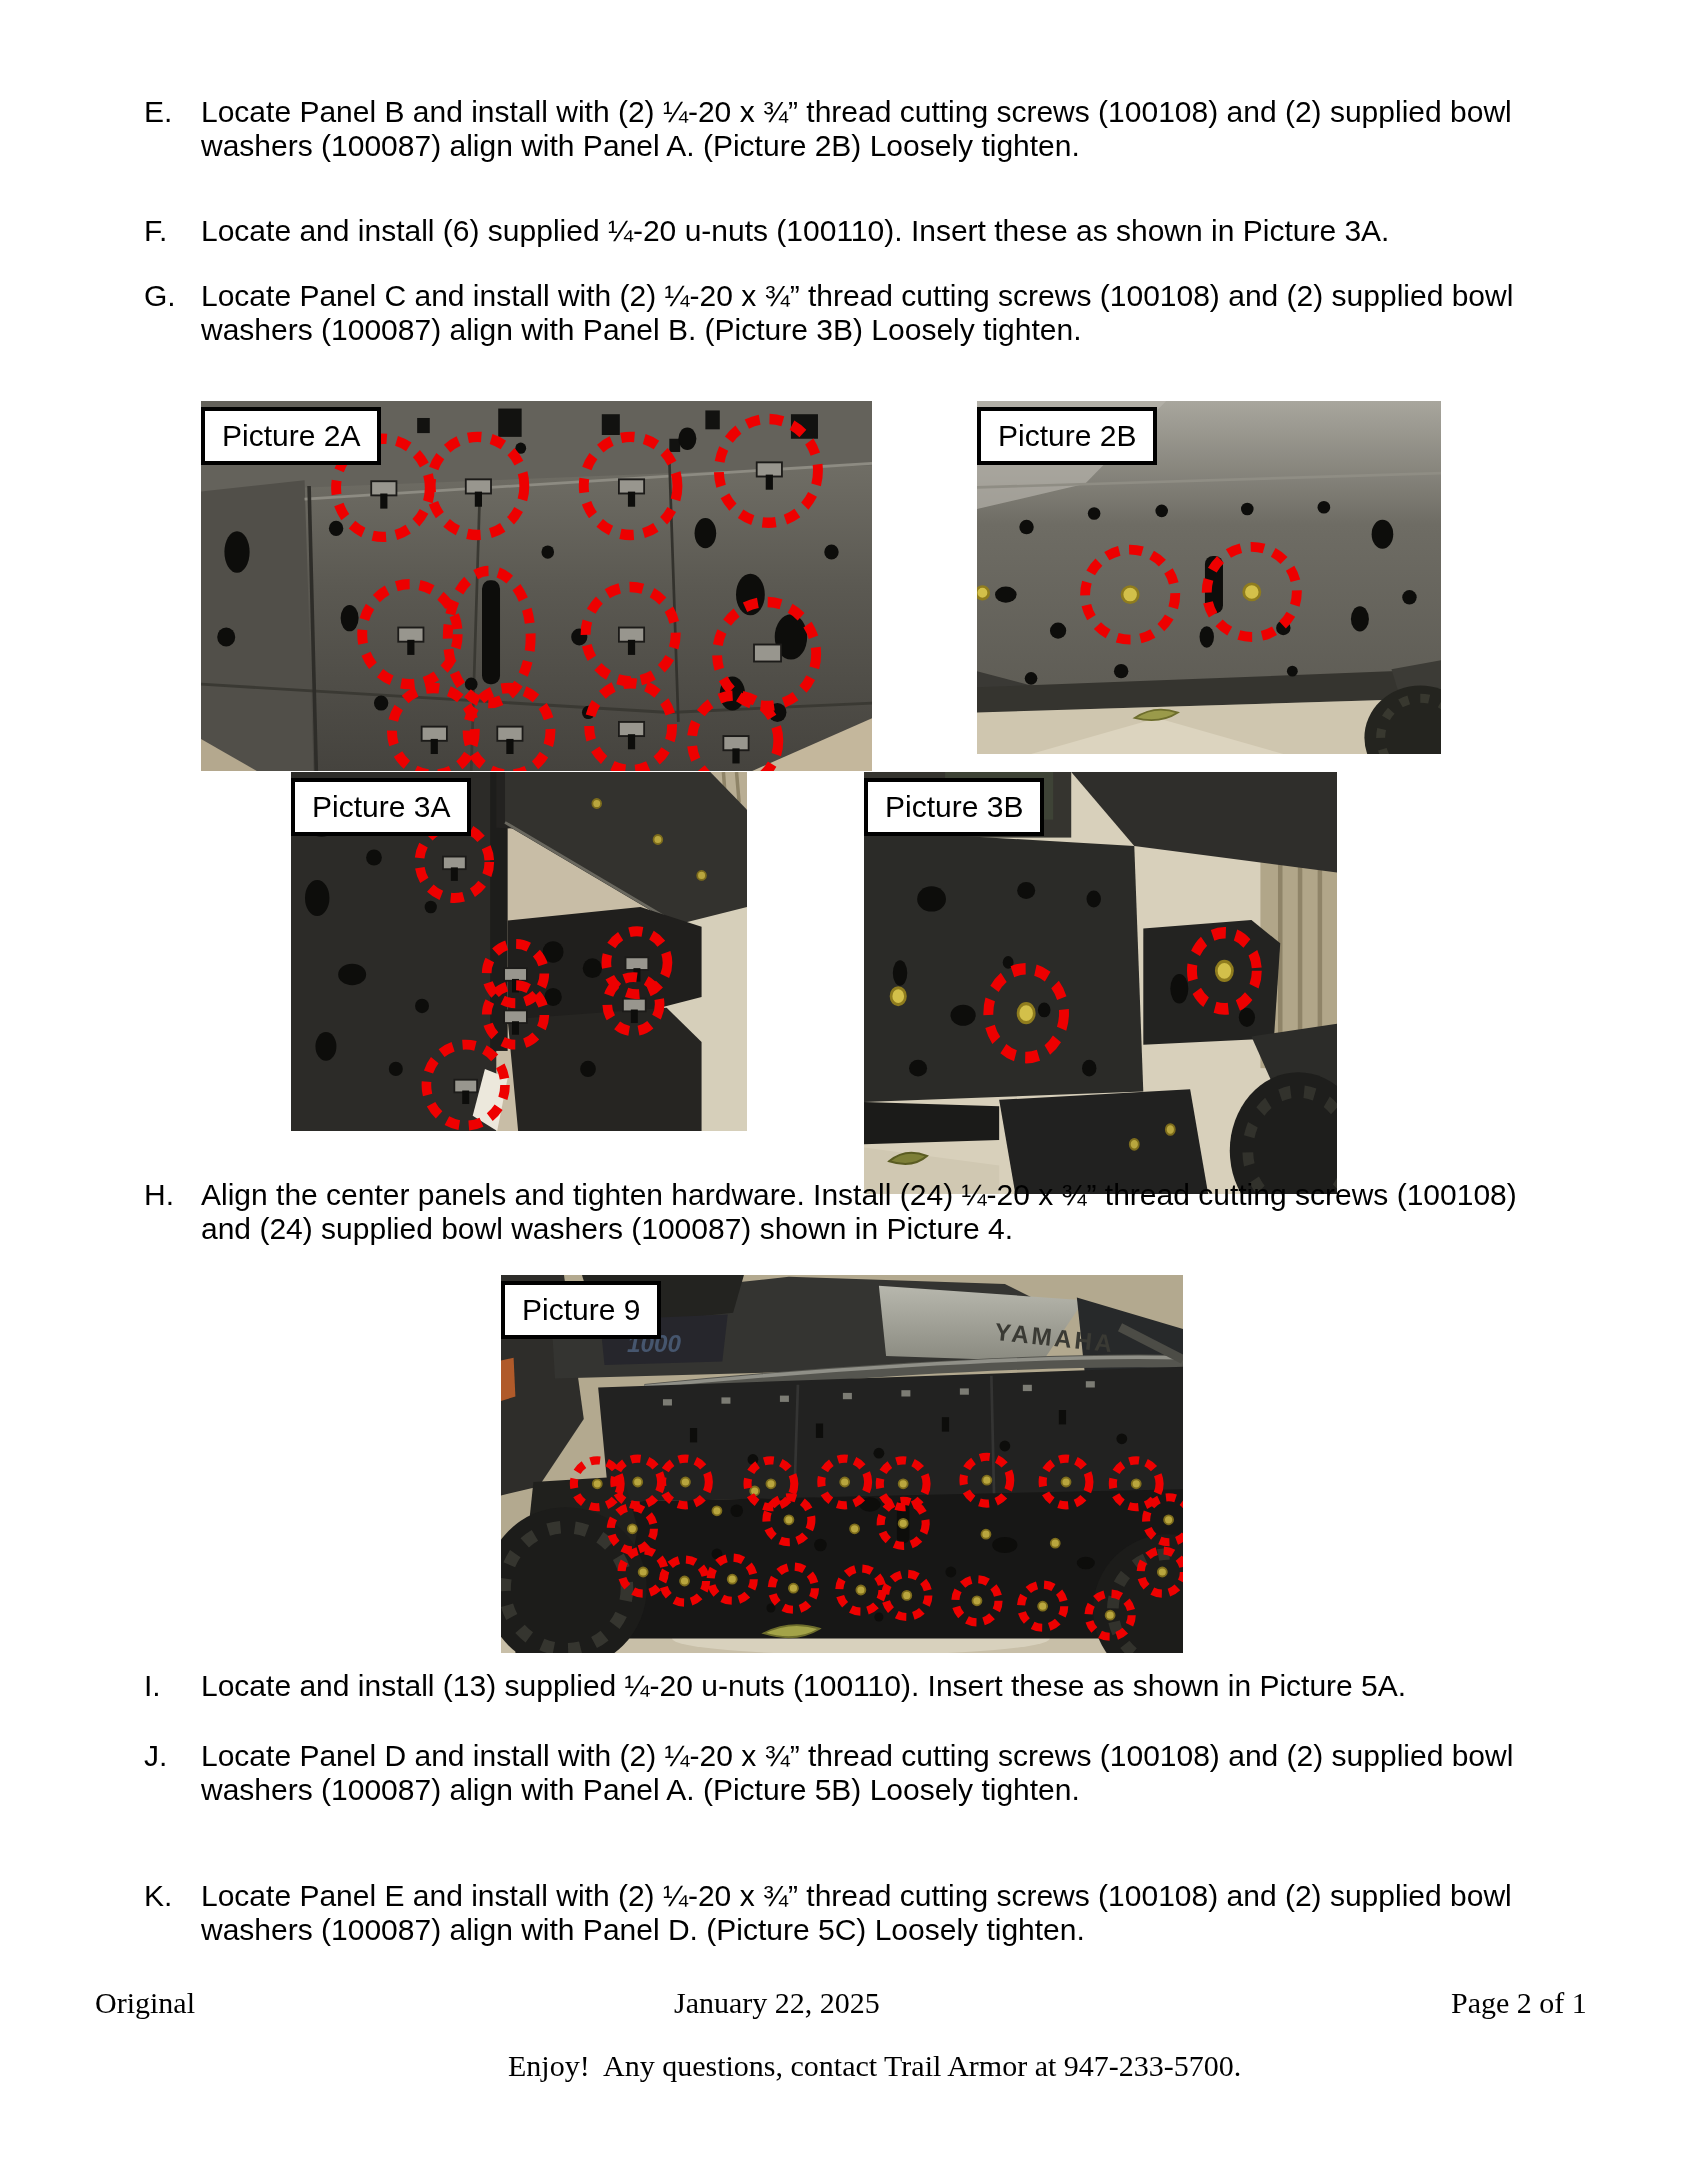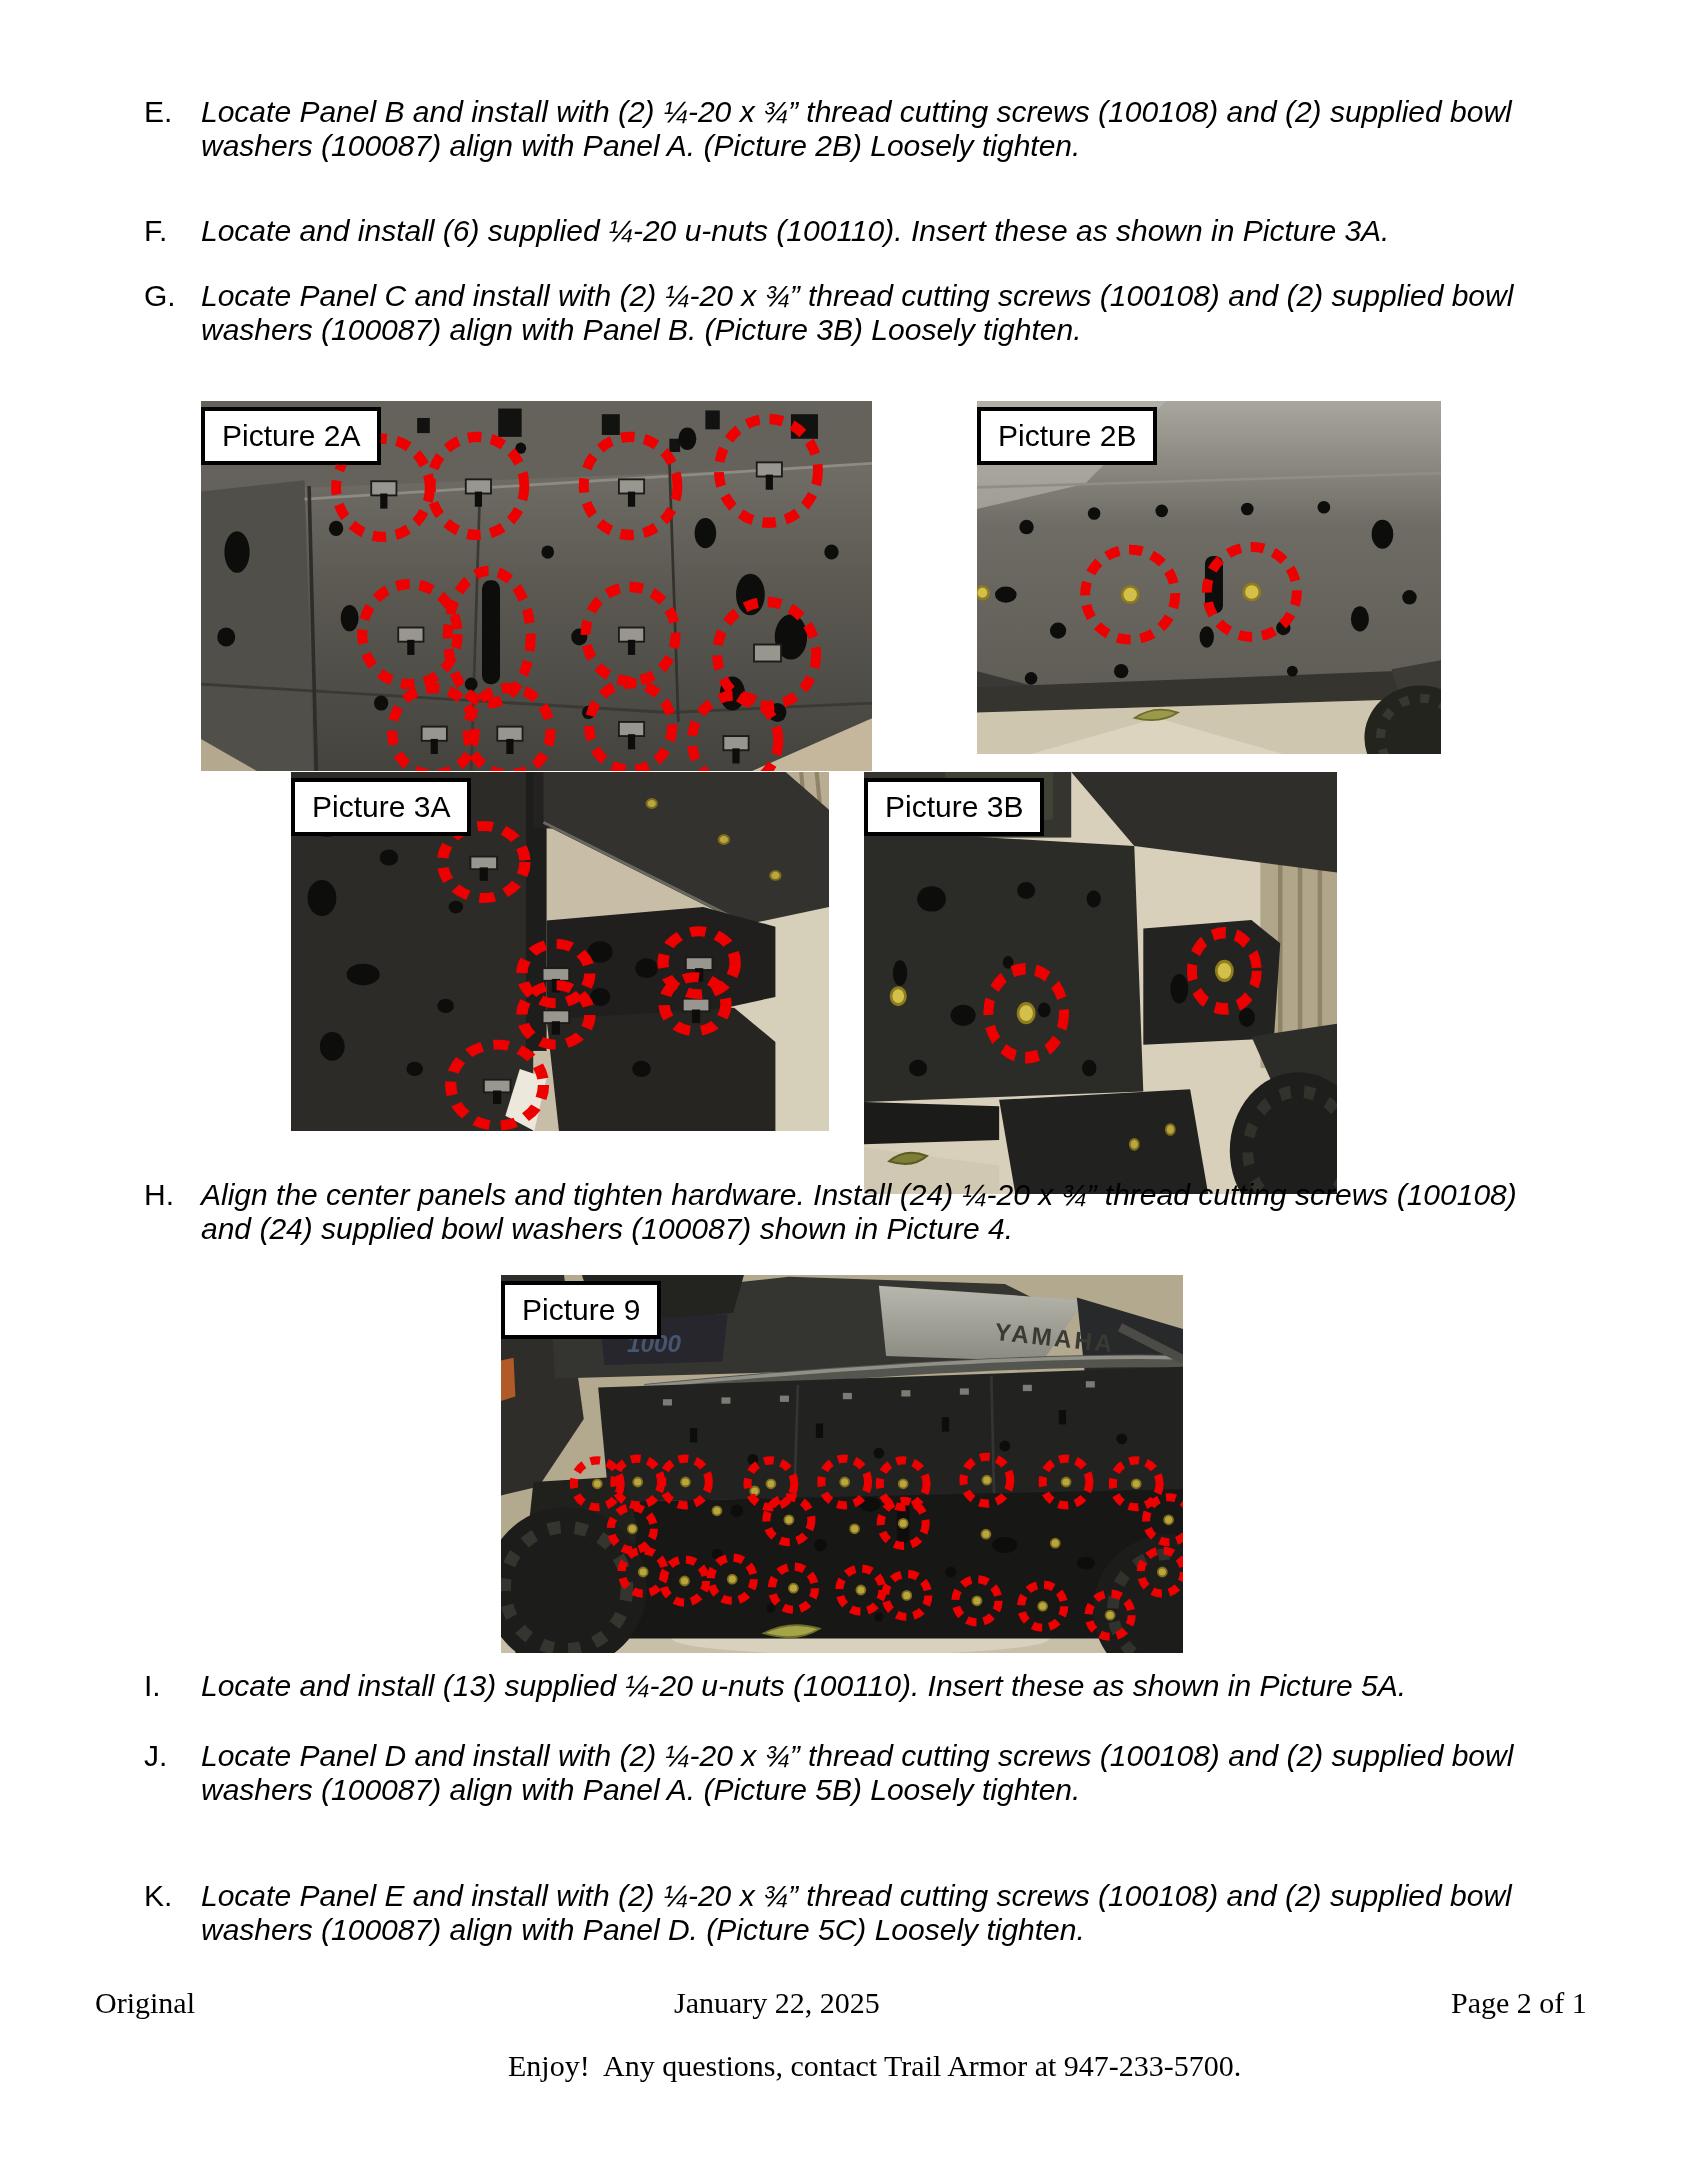--- a/index.html
+++ b/index.html
@@ -1,20 +1,20 @@
 <!DOCTYPE html>
 <html style="font-size:14.4px"><head>
 <meta charset="utf-8">
 <style>
   html,body{margin:0;padding:0;background:#9a9a9a;}
   .page{position:relative;width:1683px;height:2178px;background:#ffffff;
         font-family:"Liberation Sans",sans-serif;color:#000;overflow:hidden;}
   .step{position:absolute;left:144px;display:flex;font-size:30px;line-height:34px;}
   .step .ltr{width:57px;flex:none;}
-  .step .txt{width:1332px;font-style:italic;}
+  .step .txt{width:1332px;}
   .photo{position:absolute;background:#777;}
   .photo svg{display:block;width:100%;height:100%;}
   .plabel{position:absolute;left:0;top:6.3px;height:50px;line-height:50px;padding:0 17px;
           background:#fff;border:4.5px solid #000;font-size:30px;white-space:nowrap;z-index:2;}
   .footer-item{position:absolute;font-size:30px;line-height:34px;white-space:pre;font-family:Liberation Serif, serif;}
   
   .rc{fill:none;stroke:#ee0000;stroke-width:11;stroke-dasharray:15 11;}
   .rc4{fill:none;stroke:#ee0000;stroke-width:9;stroke-dasharray:11 8;}
   .hole{fill:#0d0d0b;}
   .clip{fill:#98968e;stroke:#1c1b19;stroke-width:2;}
@@ -171,21 +171,21 @@
         <circle class="rc" cx="170" cy="215" r="50"></circle>
           <circle class="rc" cx="305" cy="212" r="50"></circle>
       </g>
       <circle class="bolt" cx="170" cy="215" r="9"></circle>
       <circle class="bolt" cx="305" cy="212" r="9"></circle>
       <circle class="bolt" cx="6" cy="213" r="7"></circle>
     </svg>
     <div class="plabel">Picture 2B</div>
   </div>
 
-  <div class="photo" style="left:291px;top:772px;width:538px;height:359px">
+  <div class="photo" style="left:291px;top:772px;width:456px;height:359px">
     <svg viewBox="0 0 522 399" preserveAspectRatio="none">
       <rect width="522" height="399" fill="#c8bda6"></rect>
       <polygon points="455,130 522,120 522,399 380,399" fill="#d6cfba"></polygon>
       <polygon points="480,0 522,0 522,42" fill="#b9ae94"></polygon>
       <path d="M495,0 L498,40 M510,0 L513,34" stroke="#8f8468" stroke-width="4"></path>
       <rect x="0" y="0" width="235" height="399" fill="#2c2b28"></rect>
       <rect x="228" y="0" width="20" height="310" fill="#1d1d1b"></rect>
       <polygon points="235,0 420,0 400,70 235,62" fill="#232220"></polygon>
       <polygon points="245,0 480,0 522,42 522,150 440,170 245,58" fill="#33322e"></polygon>
       <path d="M245,56 L440,168" stroke="#6a685f" stroke-width="3" fill="none"></path>

